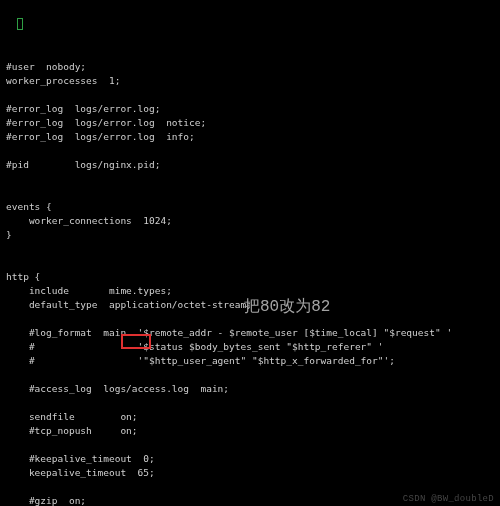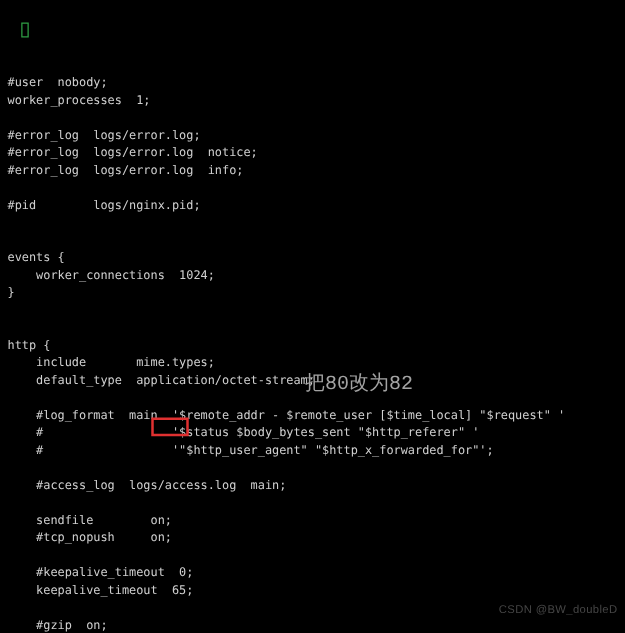--- a/index.html
+++ b/index.html
@@ -33,22 +33,22 @@
       position: absolute;
       color: #a3a3a3;
       font-family: Liberation Mono, monospace;
       font-size: 16px;
       font-weight: 400;
       pointer-events: none;
     }
     .watermark {
       position: absolute;
       right: 6px;
-      bottom: 12px;
-      font-family: Liberation Sans, sans-serif;
+      bottom: 0;
+      font-family: Liberation Mono, monospace;
       font-size: 9px;
       color: #6a6a6a;
       opacity: .65;
       letter-spacing: .3px;
     }
   </style>
 </head>
 <body>
 
 <div class="terminal">

